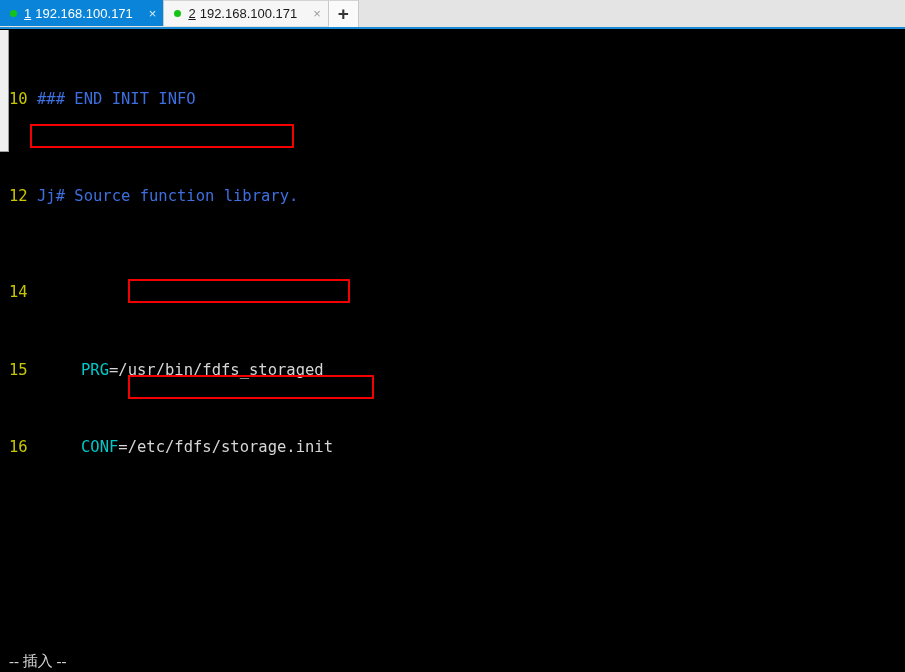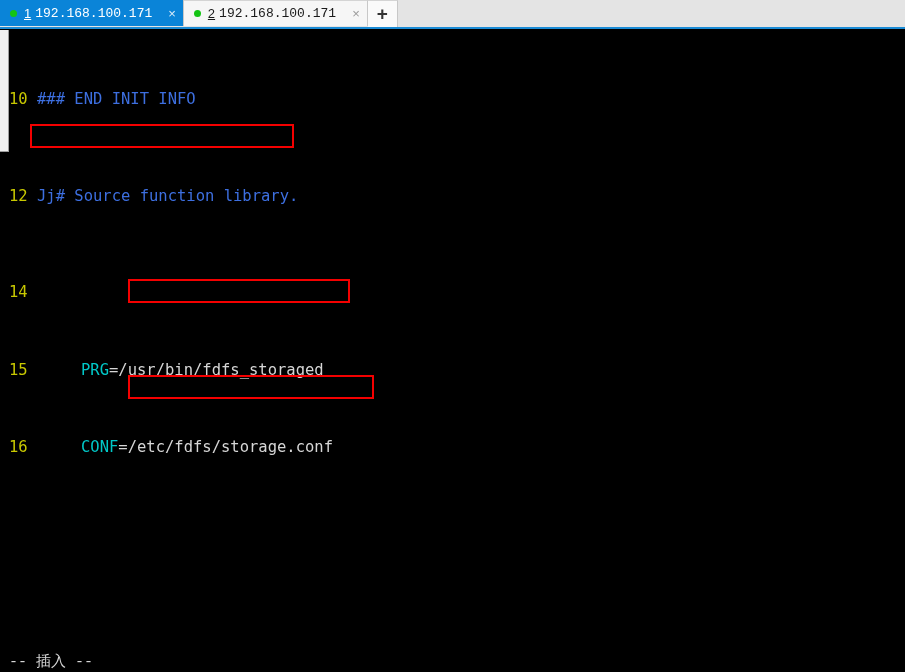--- a/index.html
+++ b/index.html
@@ -30,21 +30,21 @@
     border-right: 1px solid #c8c8c8;
     position: relative;
   }
   .tab.active { background: #0a84d8; color: #ffffff; }
   .tab.inactive { background: #f6f6f6; color: #1a1a1a; border-top: 1px solid #d4d4d4; }
   .tab .dot {
     width: 7px; height: 7px; border-radius: 50%;
     background: #14c414; margin-right: 7px; flex: 0 0 auto;
   }
   .tab .tnum { text-decoration: underline; margin-right: 4px; }
-  .tab .tlabel { letter-spacing: 0px; font-family: Liberation Mono, monospace; }
+  .tab .tlabel { letter-spacing: 0px; }
   .tab .tclose {
     margin-left: 16px; font-size: 13px; line-height: 1;
     color: inherit; opacity: .85;
   }
   .tab.inactive .tclose { color: #9a9a9a; opacity: 1; }
   #newtab {
     width: 30px; height: 27px;
     background: #fafafa;
     border-right: 1px solid #c8c8c8;
     border-top: 1px solid #d4d4d4;
@@ -105,21 +105,21 @@
     border: 2.5px solid #f40000;
     background: transparent;
     pointer-events: none;
   }
 
   
   #statusline {
     position: absolute; left: 9px; bottom: 1px;
     color: #d6d6d6;
     font-size: 15px;
-    font-family: Liberation Mono, monospace;
+    font-family: Liberation Serif, serif;
     white-space: pre;
   }
 </style>
 </head>
 <body>
 
 <div id="tabbar">
 
   <div class="tab active">
     <span class="dot"></span>
@@ -151,21 +151,21 @@
     <div class="row"><span class="ln">10</span> <span class="c-blue">### END INIT INFO</span></div>
 
 
     <div class="row"><span class="ln">12</span> <span class="c-blue">Jj# Source function library.</span></div>
 
 
     <div class="row"><span class="ln">14</span> </div>
 
     <div class="row"><span class="ln">15</span> <span class="c-cyan">PRG</span><span class="c-white">=/usr/bin/fdfs_storaged</span></div>
 
-    <div class="row"><span class="ln">16</span> <span class="c-cyan">CONF</span><span class="c-white">=/etc/fdfs/storage.conf</span></div>
+    <div class="row"><span class="ln">16</span> <span class="c-cyan">CONF</span><span class="c-white">=/etc/fdfs/storage.init</span></div>
 
 
     
 
     
 
     
 
     
 

